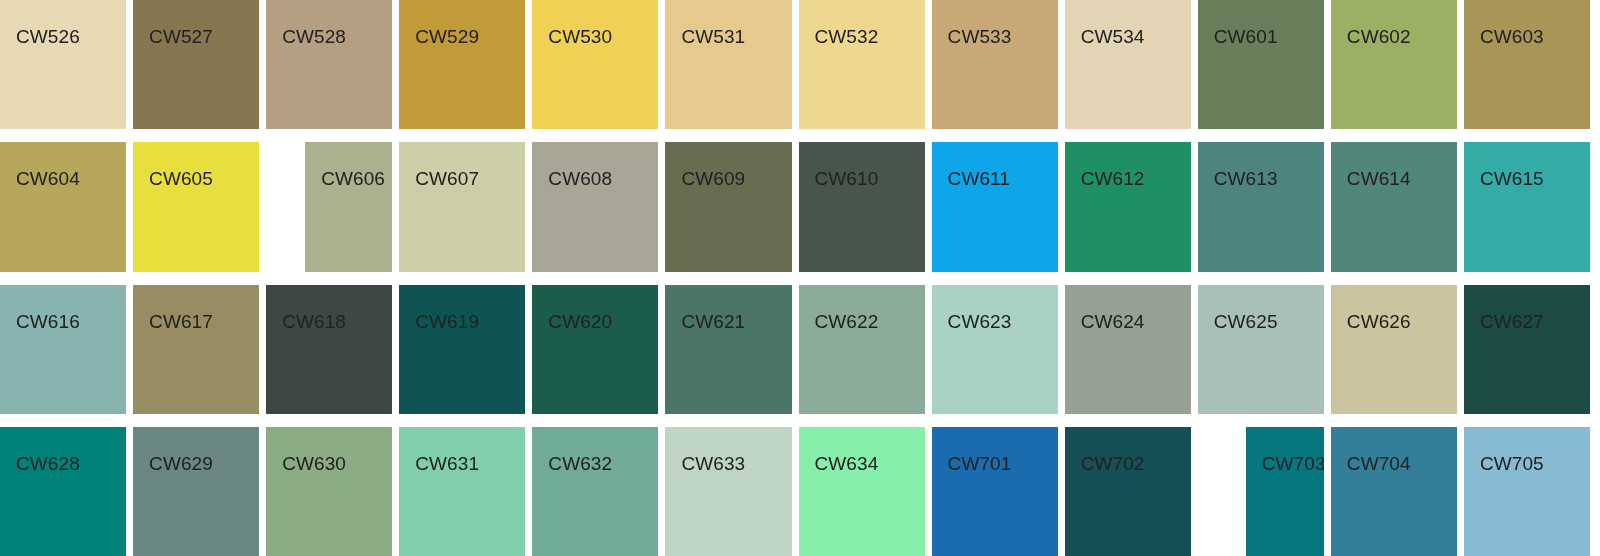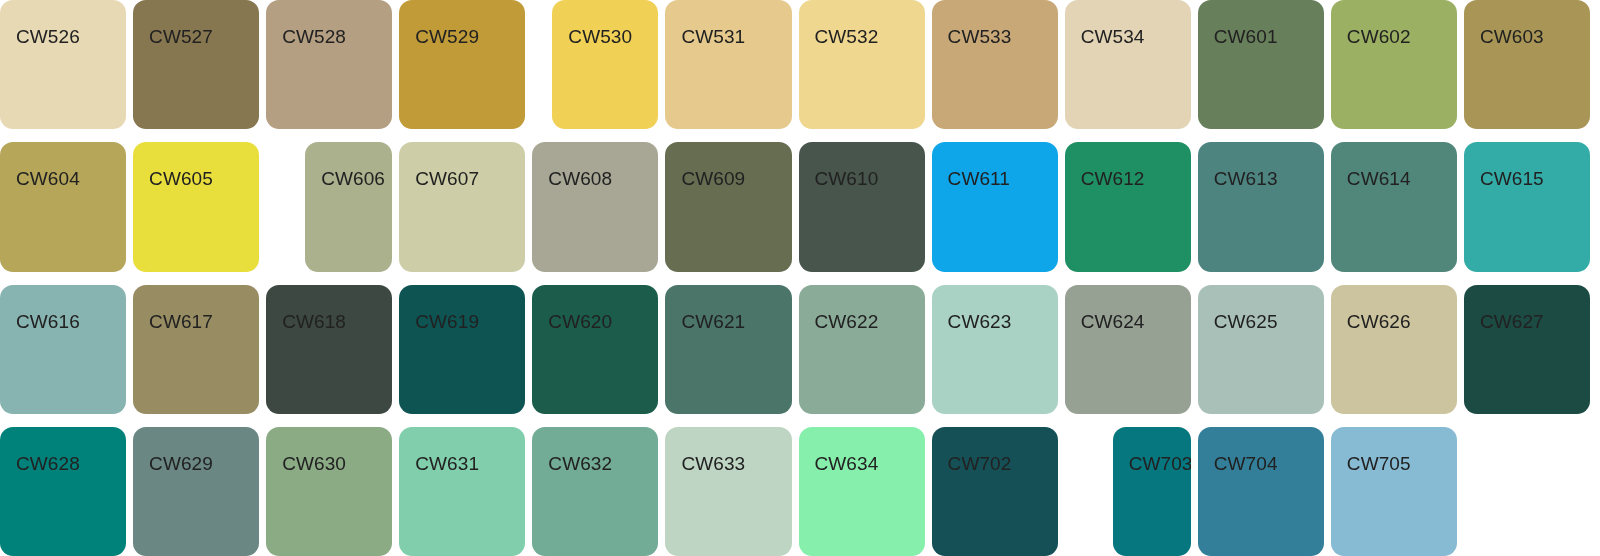--- a/index.html
+++ b/index.html
@@ -24,21 +24,20 @@
     row-gap: 13px;
     padding: 0 10px 0 0;
     box-sizing: border-box;
     background: #ffffff;
   }
   .swatch {
     position: relative;
     box-sizing: border-box;
     overflow: hidden;
     display: block;
-    border-radius: 13px;
   }
   .swatch-label {
     position: absolute;
     left: 16px;
     top: 26px;
     font-family: "Liberation Sans", sans-serif;
     font-size: 19px;
     line-height: 22px;
     letter-spacing: 0.1px;
     color: #212121;
@@ -59,21 +58,21 @@
     </div>
     <div class="swatch" style="background: rgb(134, 119, 81);">
       <span class="swatch-label">CW527</span>
     </div>
     <div class="swatch" style="background: rgb(181, 159, 130);">
       <span class="swatch-label">CW528</span>
     </div>
     <div class="swatch" style="background: rgb(192, 155, 56);">
       <span class="swatch-label">CW529</span>
     </div>
-    <div class="swatch" style="background: rgb(240, 208, 85); margin-left: 20px;">
+    <div class="swatch" style="background: rgb(240, 208, 85);">
       <span class="swatch-label">CW530</span>
     </div>
     <div class="swatch" style="background: rgb(230, 201, 140);">
       <span class="swatch-label">CW531</span>
     </div>
     <div class="swatch" style="background: rgb(239, 215, 144);">
       <span class="swatch-label">CW532</span>
     </div>
     <div class="swatch" style="background: rgb(201, 168, 120);">
       <span class="swatch-label">CW533</span>
@@ -175,20 +174,23 @@
       <span class="swatch-label">CW631</span>
     </div>
     <div class="swatch" style="background: rgb(114, 171, 150);">
       <span class="swatch-label">CW632</span>
     </div>
     <div class="swatch" style="background: rgb(189, 213, 194);">
       <span class="swatch-label">CW633</span>
     </div>
     <div class="swatch" style="background: #86efac;">
       <span class="swatch-label">CW634</span>
+    </div>
+    <div class="swatch" style="background: rgb(27, 108, 174);">
+      <span class="swatch-label">CW701</span>
     </div>
     <div class="swatch" style="background: rgb(21, 80, 87);">
       <span class="swatch-label">CW702</span>
     </div>
     <div class="swatch" style="background: rgb(6, 118, 127); margin-left: 48px;">
       <span class="swatch-label">CW703</span>
     </div>
     <div class="swatch" style="background: rgb(51, 127, 153);">
       <span class="swatch-label">CW704</span>
     </div>

